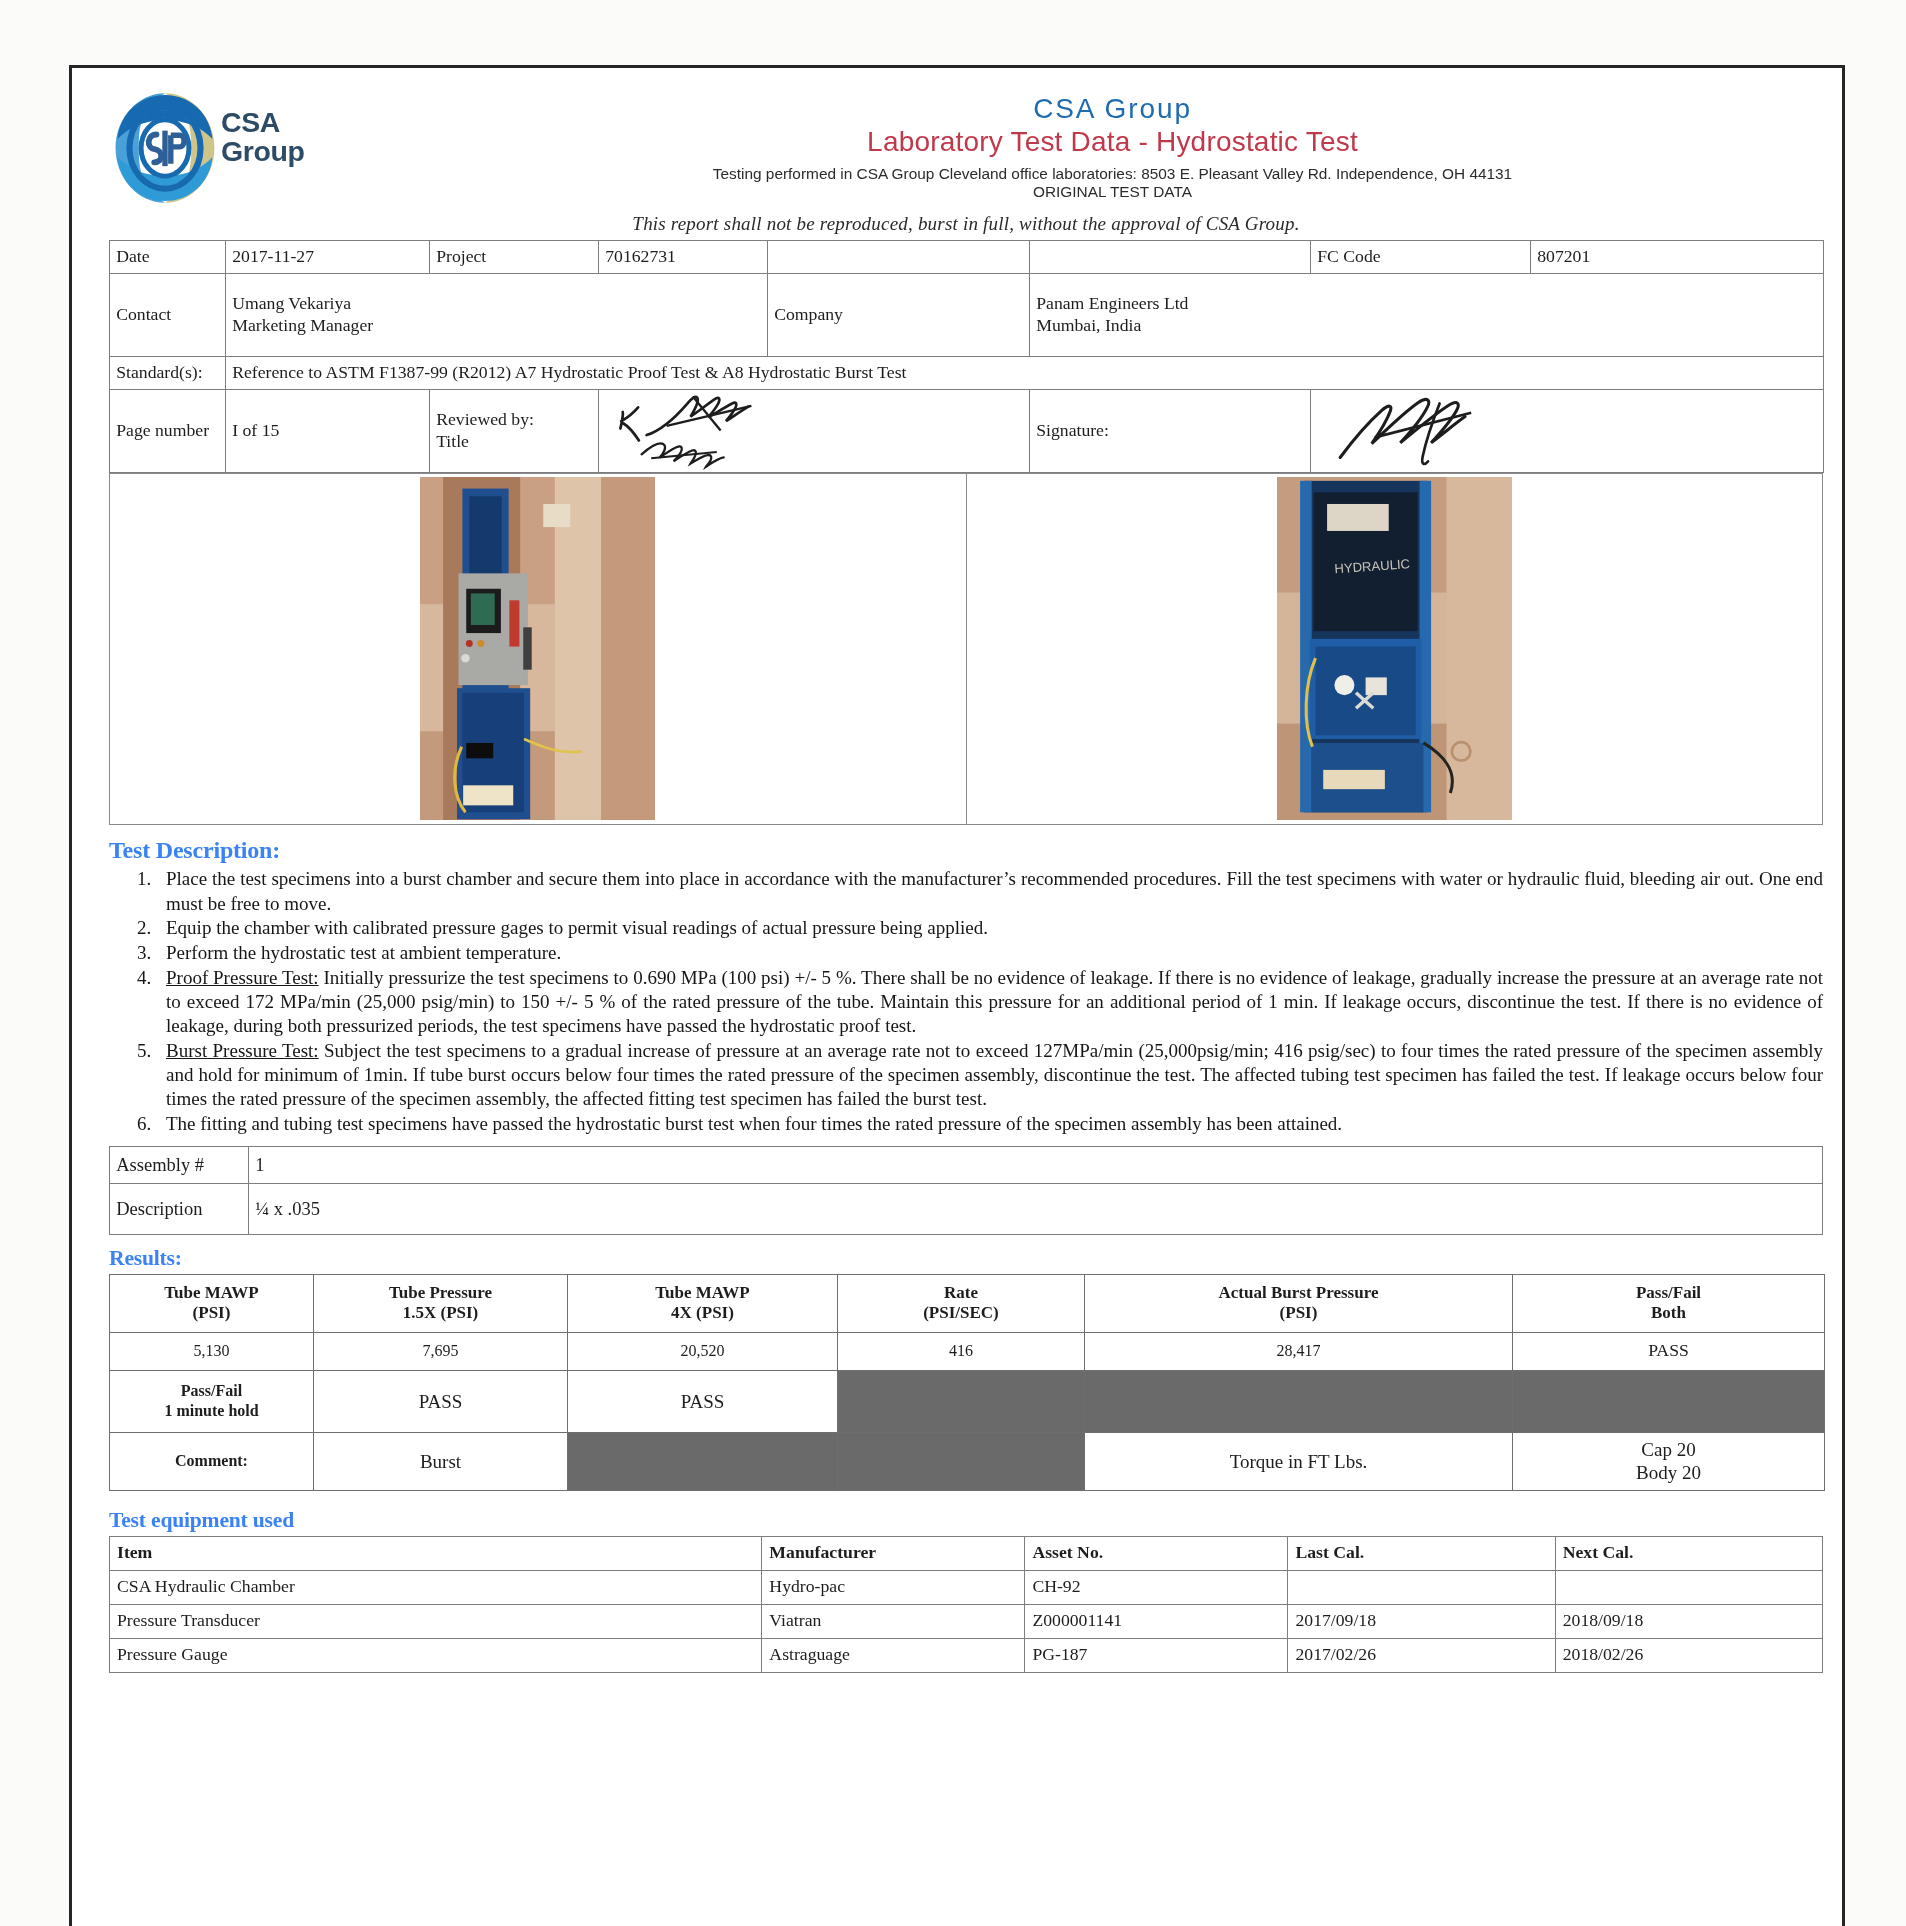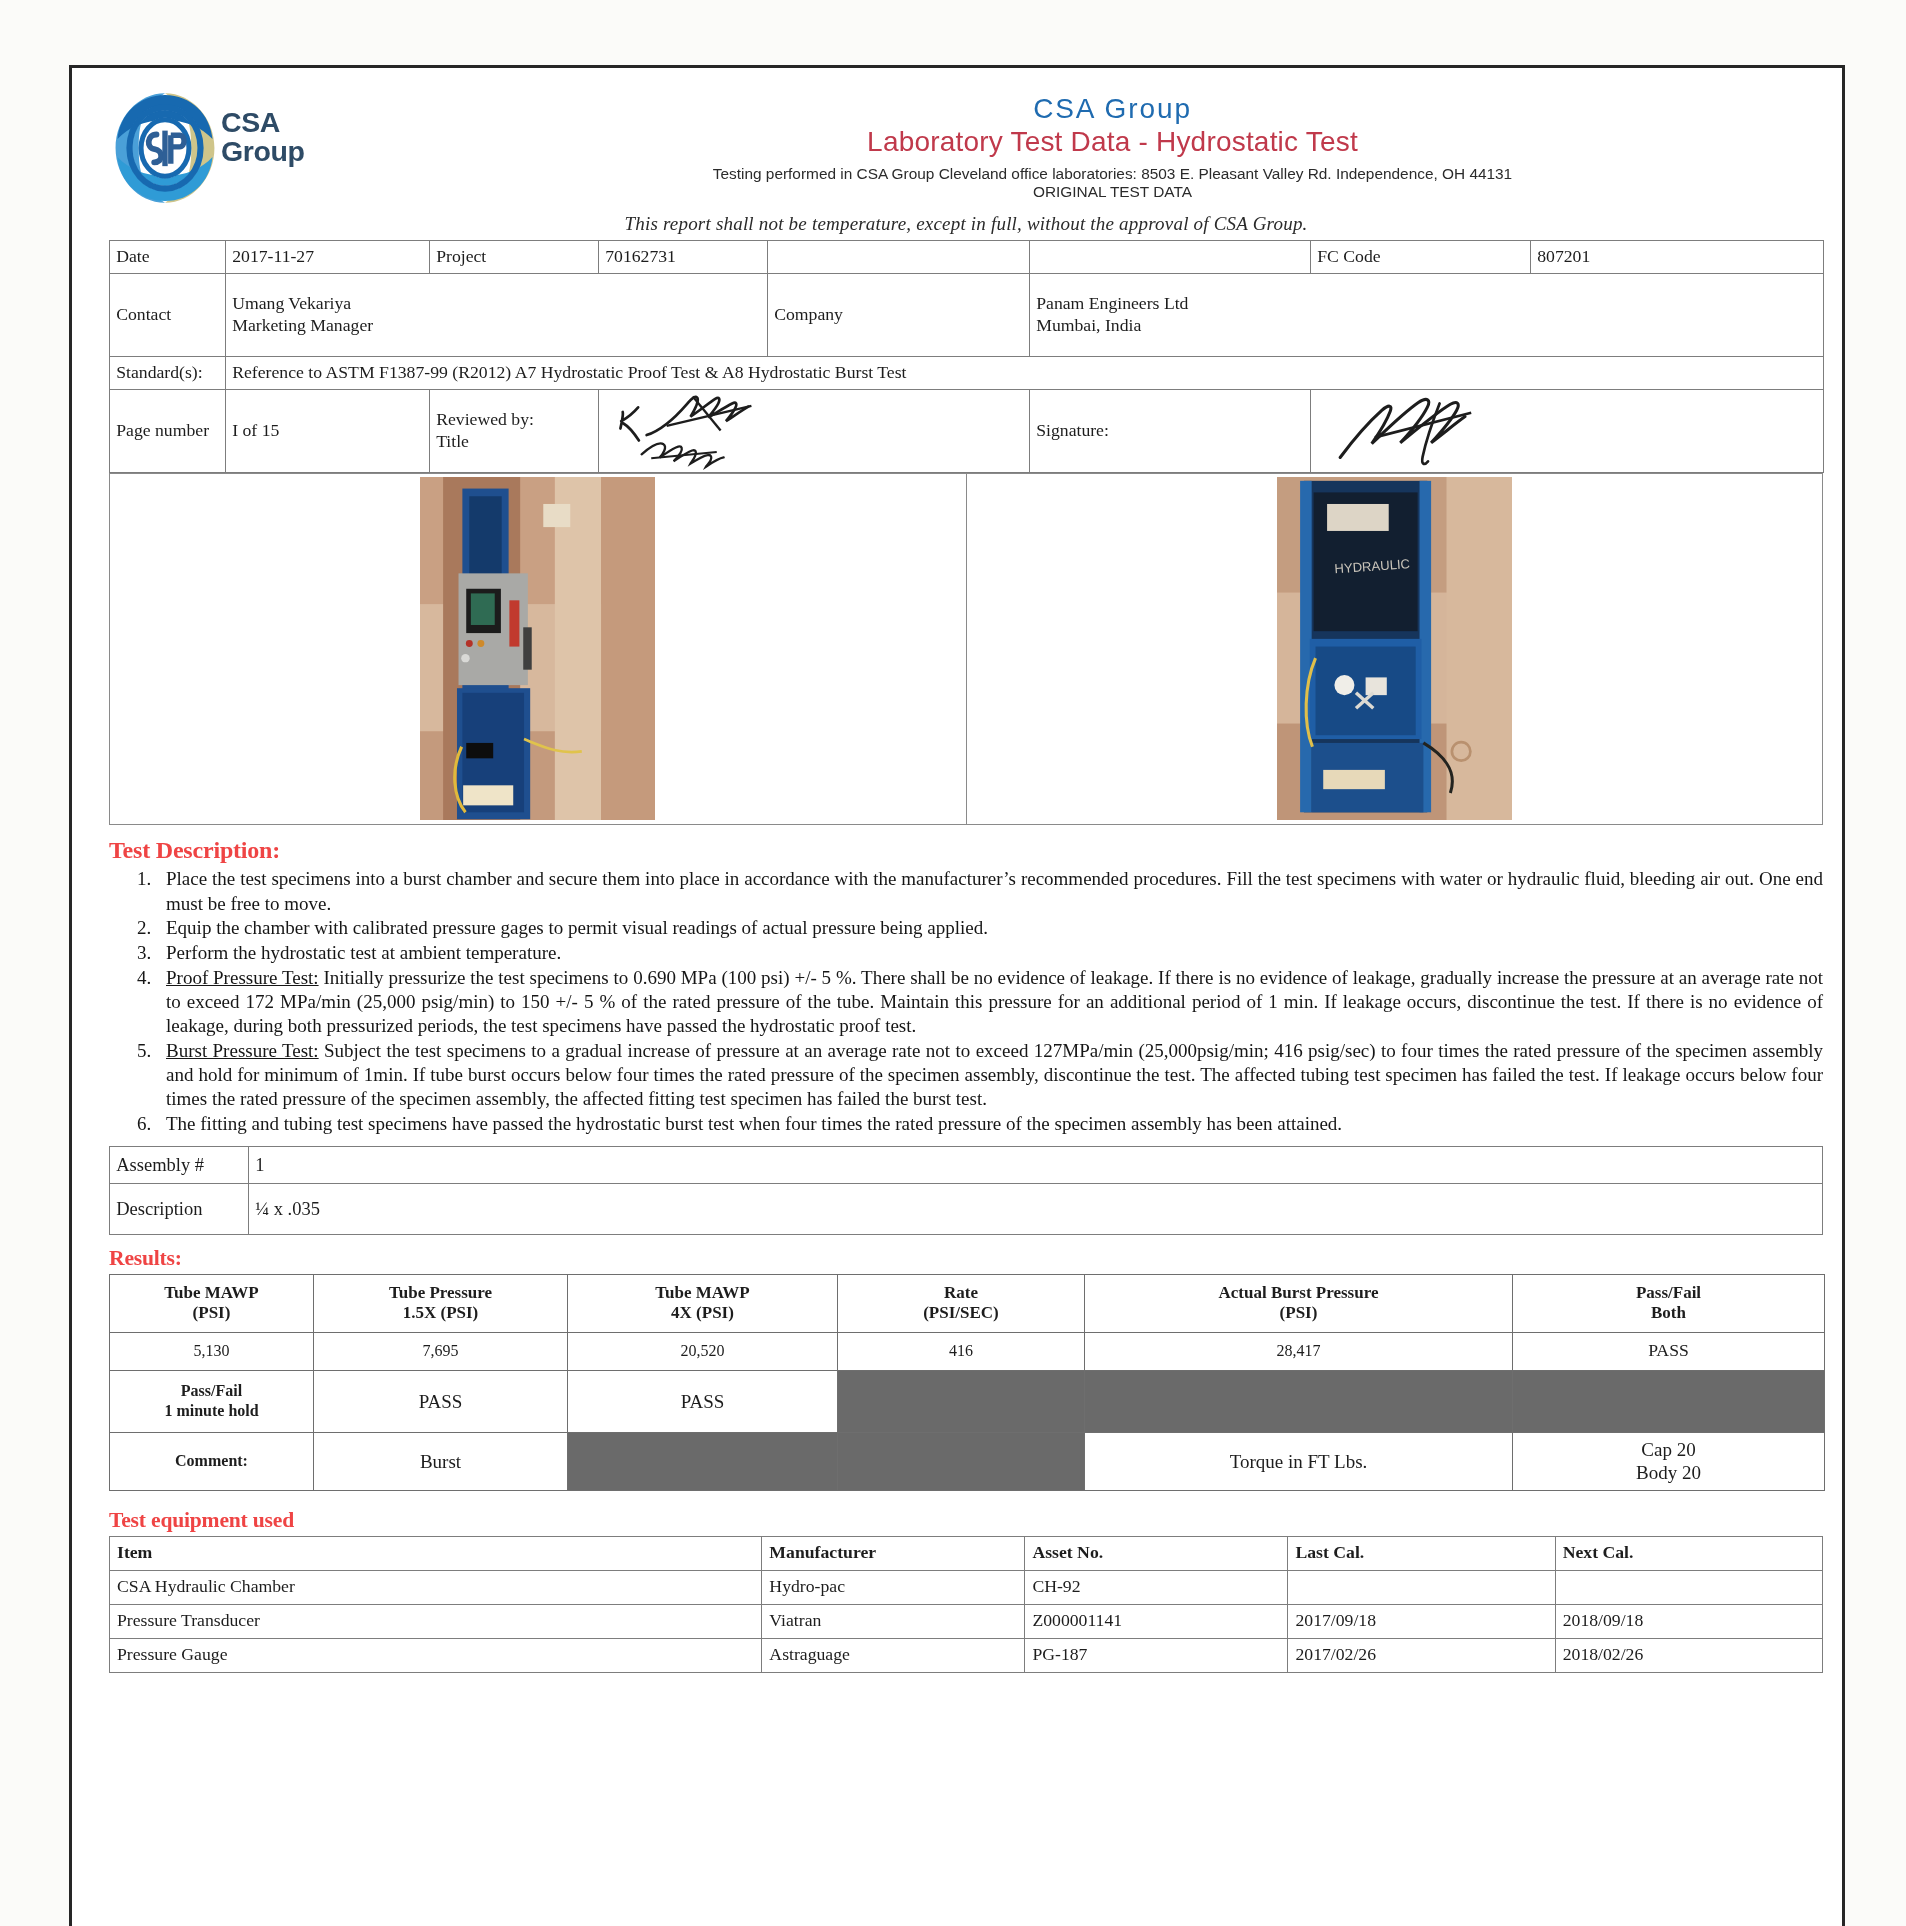--- a/index.html
+++ b/index.html
@@ -96,21 +96,21 @@
   
   #photo-table { width: 100%; border-collapse: collapse; table-layout: fixed; }
   #photo-table td { border: 0.8px solid #8a8a8a; height: 351px; vertical-align: middle; text-align: center; background:#fff; padding:0; }
   .photo { width: 235px; height: 343px; display:inline-block; vertical-align: middle; }
 
   
   h2.sec {
     font-size: 24px;
     font-weight: bold;
     margin: 11.6px 0 3.9px 0;
-    color: #ef4444;
+    color: #3b82f6;
     letter-spacing: -0.2px;
   }
   h2.sec.small { font-size: 21.6px; margin-bottom: 2.3px; }
 
   
   ol.steps { margin: 0; padding: 0; list-style: none; counter-reset: s; }
   ol.steps > li {
     counter-increment: s;
     position: relative;
     padding-left: 57px;
@@ -186,21 +186,21 @@
       </div>
 
       <div class="hdr-mid">
         <div class="t1">CSA Group</div>
         <div class="t2">Laboratory Test Data - Hydrostatic Test</div>
         <div class="t3">Testing performed in CSA Group Cleveland office laboratories: 8503 E. Pleasant Valley Rd. Independence, OH 44131</div>
         <div class="t4">ORIGINAL TEST DATA</div>
       </div>
     </div>
 
-    <div class="disclaimer">This report shall not be temperature, except in full, without the approval of CSA Group.</div>
+    <div class="disclaimer">This report shall not be reproduced, burst in full, without the approval of CSA Group.</div>
 
     <table class="doc" id="info-table">
       <colgroup>
         <col style="width:116px">
           <col style="width:204px">
           <col style="width:169px">
         <col style="width:169px">
           <col style="width:262px">
           <col style="width:281px">
         <col style="width:220px">

